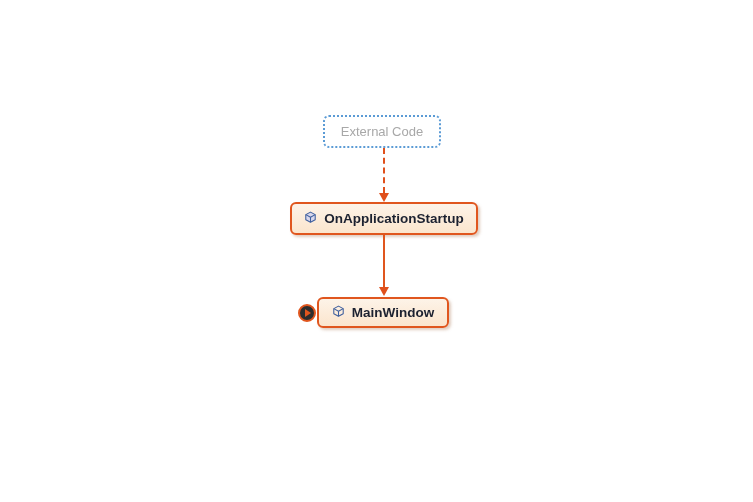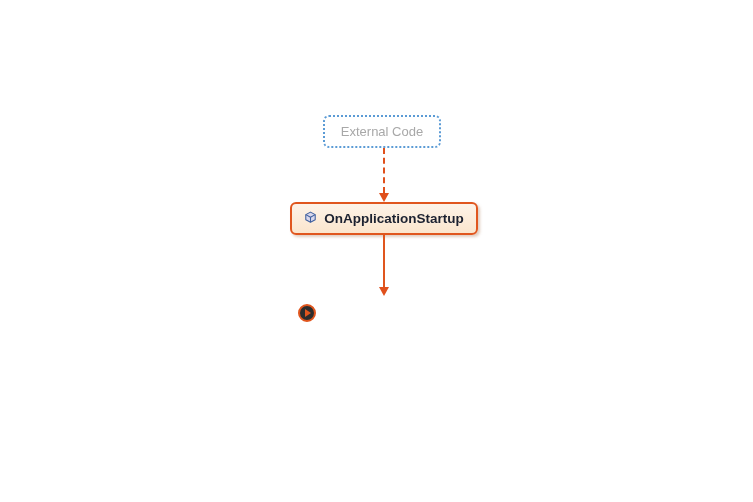--- a/index.html
+++ b/index.html
@@ -123,14 +123,23 @@
 
   <div class="edge edge-solid">
     <div class="edge-line"></div>
     <div class="arrowhead"></div>
   </div>
 
   <div class="expand-badge">
     <span class="play-triangle"></span>
   </div>
 
+  <div class="node node-code node-mainwindow">
+    <span class="cube-icon">
+      <svg viewBox="0 0 16 16" width="13" height="13" aria-hidden="true">
+        <path d="M8 1.4 L13.8 4.5 L13.8 10.7 L8 13.8 L2.2 10.7 L2.2 4.5 Z" fill="none" stroke="#3e5f9e" stroke-width="1.3" stroke-linejoin="round"></path>
+        <path d="M2.2 4.5 L8 7.6 L13.8 4.5 M8 7.6 L8 13.8" fill="none" stroke="#3e5f9e" stroke-width="1.3" stroke-linejoin="round"></path>
+      </svg>
+    </span>
+    <span class="node-label">MainWindow</span>
+  </div>
 
 </div>
 
 </body></html>

